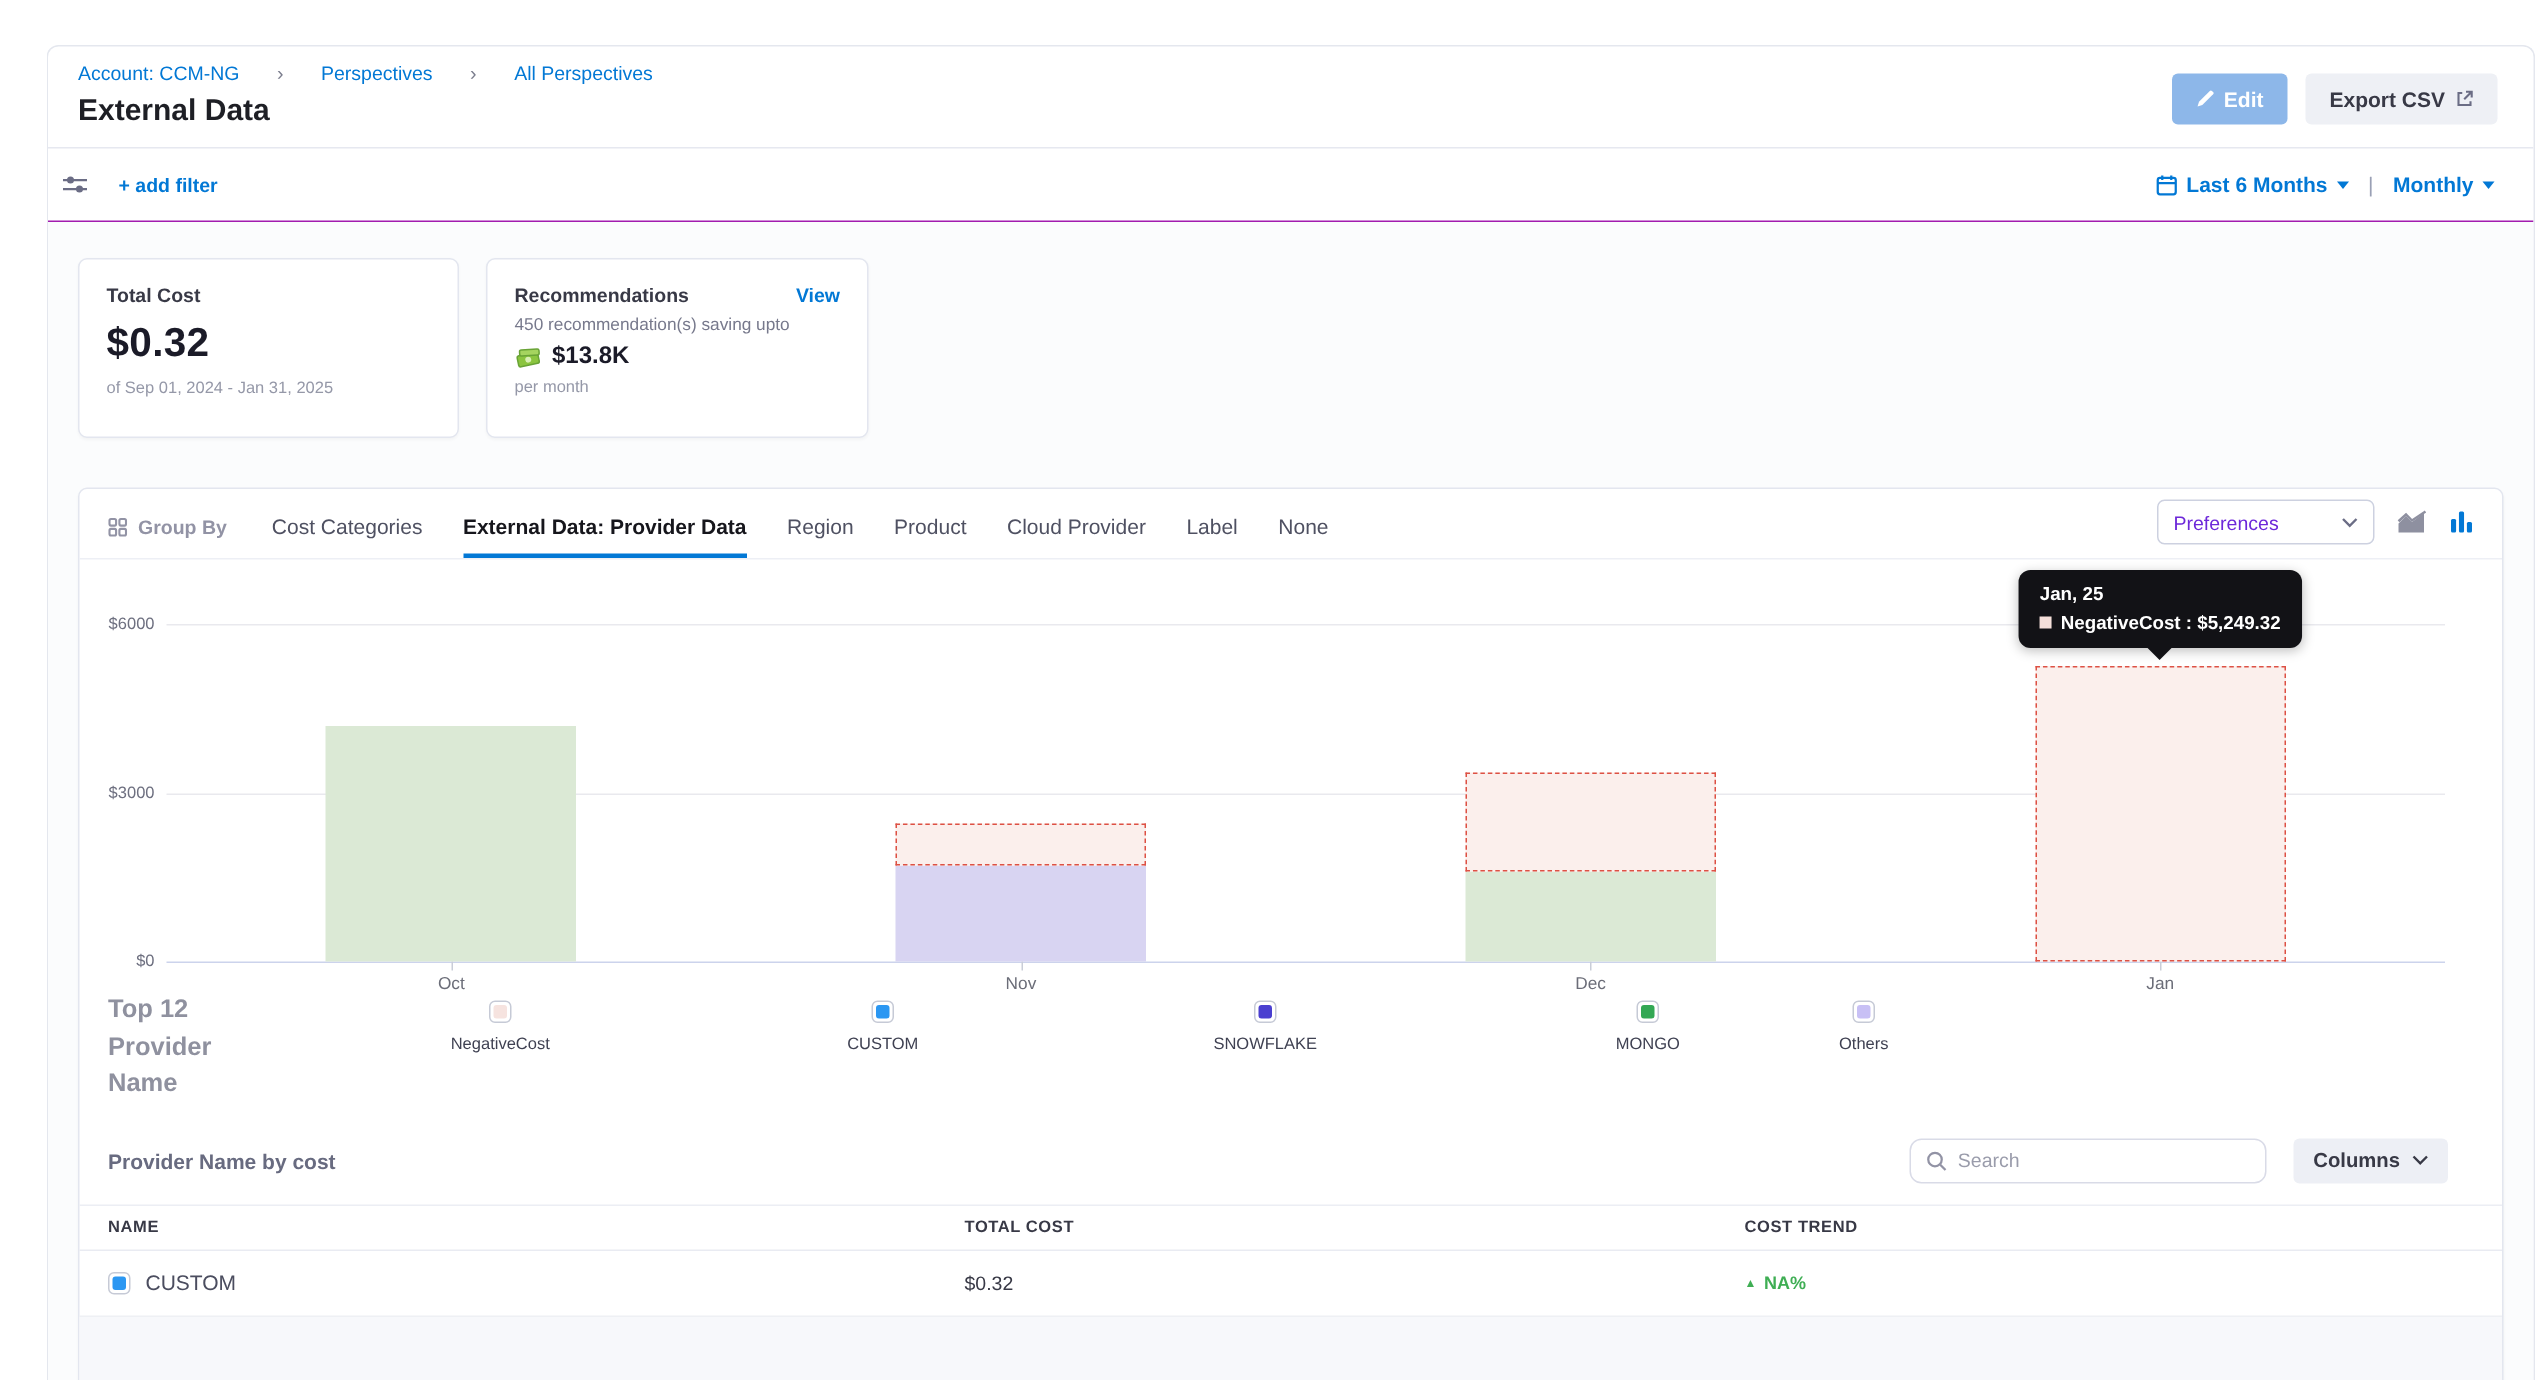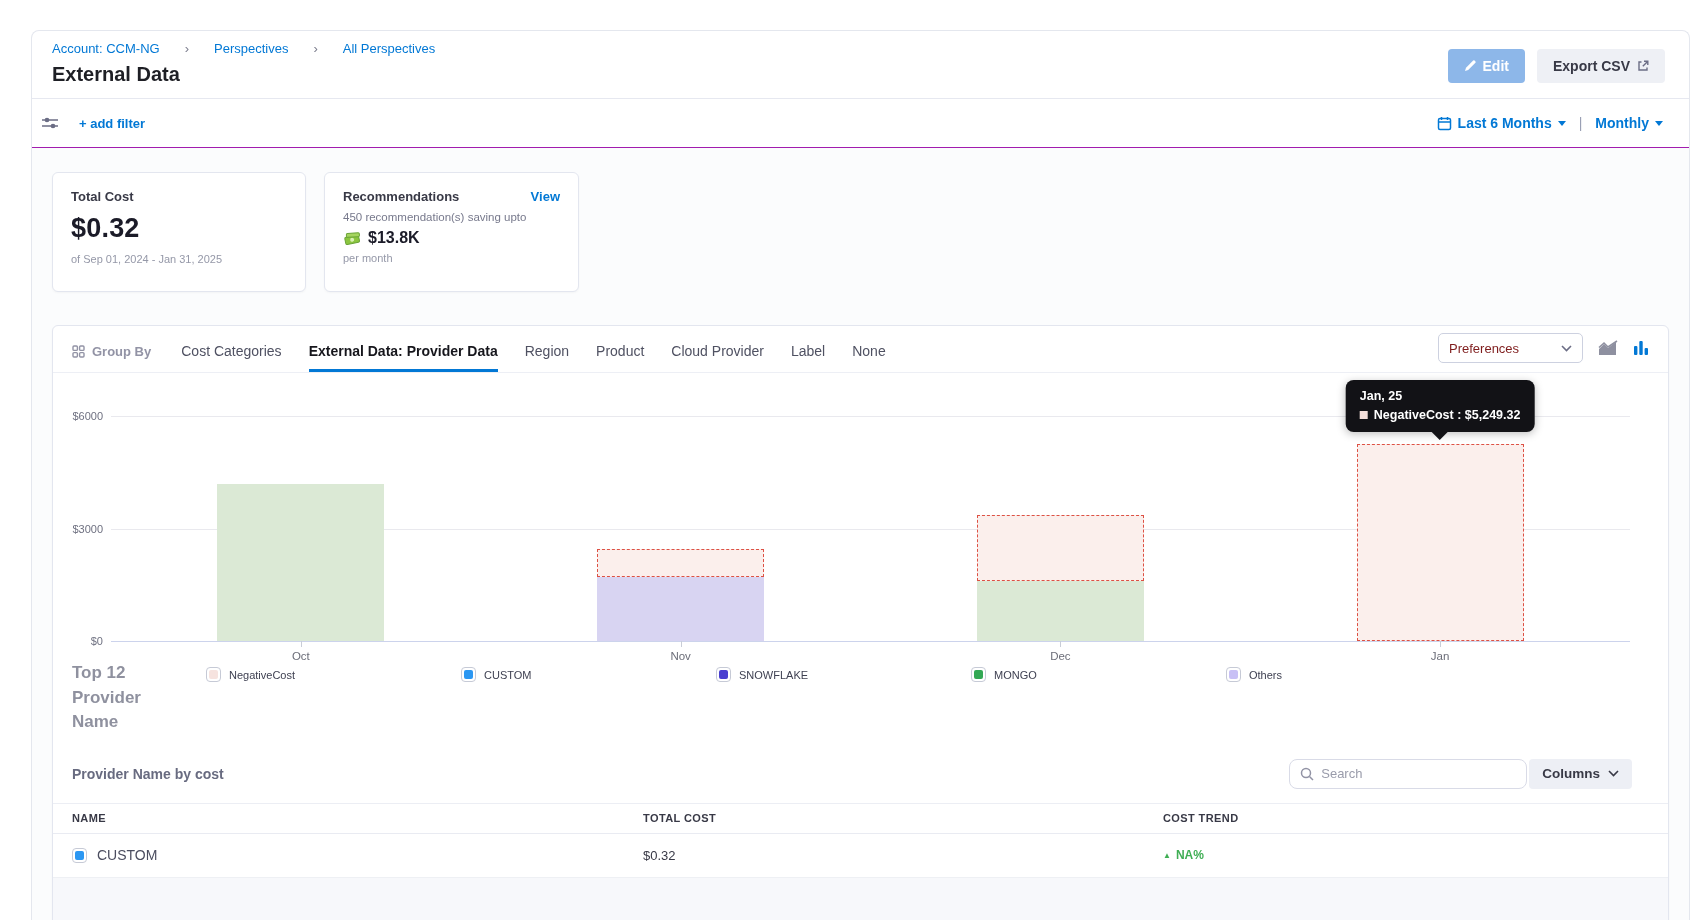--- a/index.html
+++ b/index.html
@@ -44,21 +44,21 @@
 
   
   .main-card { margin-top:33px; padding:0 0 0 0; height:640px; }
   .gb-row { display:flex; align-items:flex-end; padding:0 19px; height:47px; border-bottom:1px solid #edeff5; }
   .gb-label { display:flex; align-items:center; gap:7px; color:#9293a5; font-size:13px; font-weight:700; padding-bottom:13px; }
   .tabs { display:flex; gap:27px; margin-left:30px; }
   .tab { font-size:14px; color:#4f5162; padding:12px 0 10px; cursor:pointer; border-bottom:3px solid transparent; white-space:nowrap; }
   .tab.active { color:#16161c; font-weight:700; border-bottom-color:#0278d5; }
   .gb-right { margin-left:auto; display:flex; align-items:center; gap:15px; padding-bottom:9px; }
   .pref-select { width:145px; height:30px; border:1px solid #cdd1e0; border-radius:5px; background:#fff;
-    display:flex; align-items:center; padding:0 10px; font-size:13px; color:#7f1d1d; cursor:pointer; }
+    display:flex; align-items:center; padding:0 10px; font-size:13px; color:#6d28d9; cursor:pointer; }
   .pref-select svg { margin-left:auto; }
 
   
   .chart { position:relative; margin:18px 38px 0 58px; }
   .plot { position:relative; height:250px; }
   .gridline { position:absolute; left:0; right:0; height:1px; background:#e9e9ee; }
   .gridline.baseline { background:#ccd3ec; }
   .ylabel { position:absolute; left:-54px; width:46px; text-align:right; font-size:11px; color:#6e7080; transform:translateY(-50%); }
   .bar-seg { position:absolute; width:11%; }
   .bar-seg.dashed { border:1.5px dashed #dd5144; }
@@ -68,30 +68,30 @@
     padding:9px 14px 10px; font-size:12.5px; font-weight:700; white-space:nowrap; z-index:5; box-shadow:0 2px 8px rgba(0,0,0,.25); }
   .tooltip:after { content:""; position:absolute; left:50%; bottom:-8px; transform:translateX(-50%);
     border-left:8px solid transparent; border-right:8px solid transparent; border-top:8px solid #121216; }
   .tt-line { display:flex; align-items:center; gap:6px; margin-top:5px; }
   .tt-marker { width:8px; height:8px; display:inline-block; }
 
   
   .legend-row { display:flex; align-items:flex-start; padding:20px 19px 0; }
   .legend-title { width:112px; font-size:17px; font-weight:700; color:#8f919f; line-height:1.45; margin-right:22px; }
   .legend-items { display:flex; flex:1; padding-top:6px; }
-  .legend-item { width:255px; display:flex; align-items:center; gap:8px; font-size:11px; color:#3f4152; cursor:pointer; }
+  .legend-item { width:255px; display:flex; align-items:center; gap:8px; font-size:11px; color:#3f4152; cursor:pointer;flex-direction:column; }
   .legend-item:last-child { width:auto; }
   .lg-swatch { width:15px; height:15px; border:1px solid #c6cad6; border-radius:4px; background:#fff;
     display:flex; align-items:center; justify-content:center; flex:none; }
   .lg-swatch i { width:9px; height:9px; border-radius:2px; display:block; }
 
   
   .tbl-title-row { display:flex; align-items:center; padding:24px 36px 14px 19px; }
   .tbl-title { font-size:14px; font-weight:700; color:#686b80; }
-  .tbl-right { margin-left:auto; display:flex; gap:2px; align-items:center; }
+  .tbl-right { margin-left:auto; display:flex; gap:18px; align-items:center; }
   .search-box { width:238px; height:30px; border:1px solid #d9dbe7; border-radius:8px; background:#fff;
     display:flex; align-items:center; padding:0 10px; gap:7px; }
   .search-box input { border:none; outline:none; flex:1; font-size:13px; color:#383946; font-family:inherit; background:transparent; }
   .search-box input::placeholder { color:#9a9cab; }
   .columns-btn { height:30px; background:#edeff5; border-radius:4px; padding:0 13px; display:flex; align-items:center;
     gap:8px; font-size:13.5px; font-weight:600; color:#383946; cursor:pointer; }
   .t-row { display:grid; grid-template-columns:571px 520px 1fr; padding-left:19px; align-items:center; }
   .t-head { height:31px; border-top:1px solid #eceef4; border-bottom:1px solid #e9ebf2; }
   .t-head div { font-size:11px; font-weight:700; color:#383946; letter-spacing:.4px; }
   .t-data { height:44px; border-bottom:1px solid #eef0f4; cursor:pointer; }

